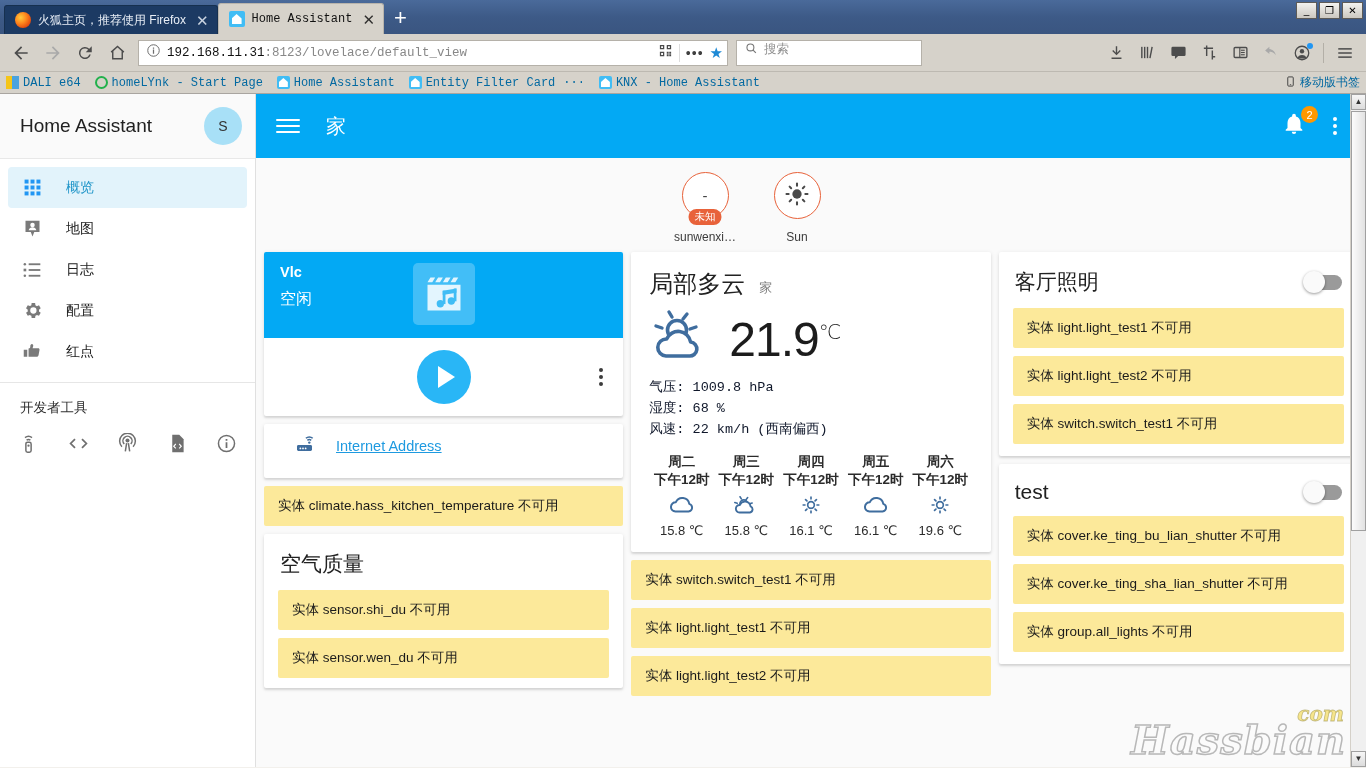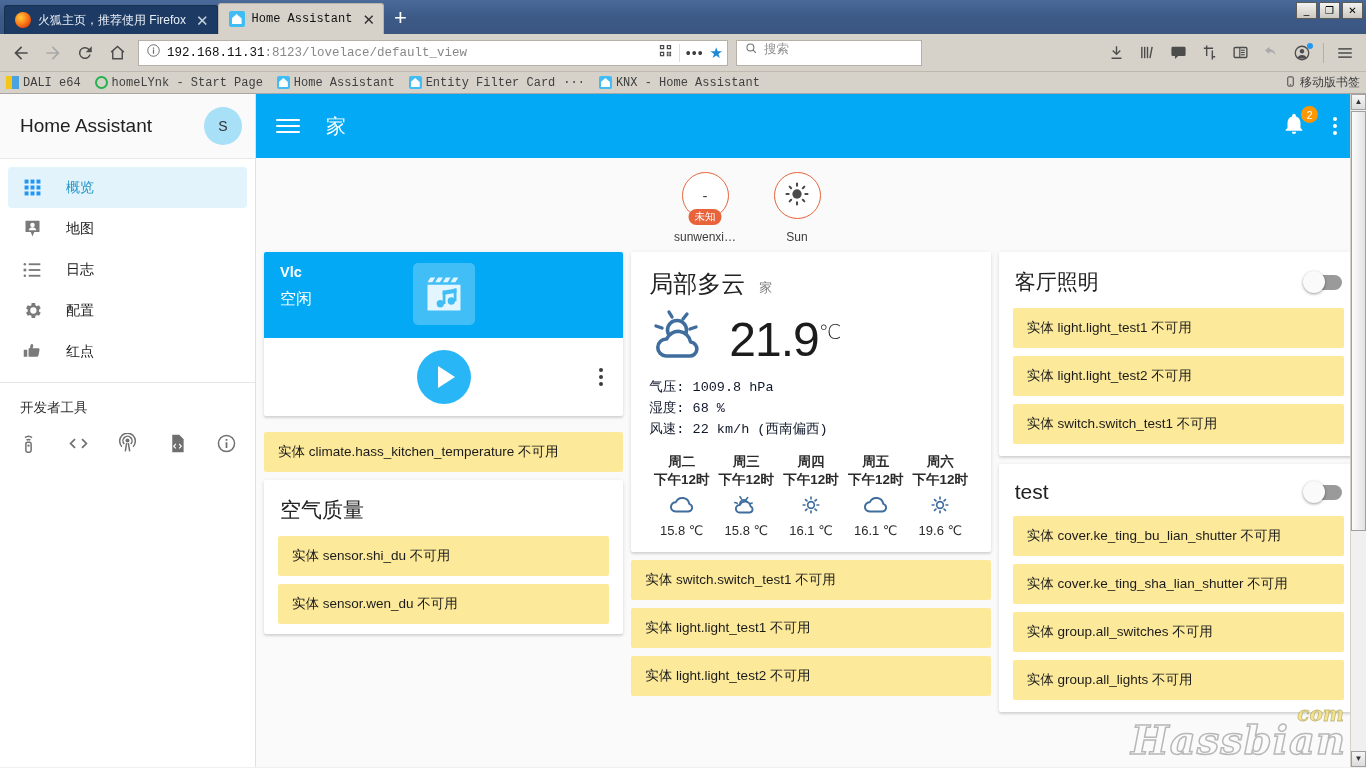--- a/index.html
+++ b/index.html
@@ -125,21 +125,21 @@
   }
   .search-ph { color: #8f8f8f; font-size: 12.5px; }
   .navright { margin-left: auto; display: flex; align-items: center; gap: 1px; }
   .vsep { width:1px; height:20px; background:#b3afa7; margin:0 5px; }
 
   
   .bookmarks {
     height: 22px; background: #d6d2ca;
     display: flex; align-items: center;
     padding: 0 6px; gap: 14px;
-    font-size: 12px; color: #404040;
+    font-size: 12px; color: #0369a1;
     border-bottom: 1px solid #a9a5a0;
     font-family: "Liberation Mono", monospace;
   }
   .bm { display: flex; align-items: center; gap: 4px; cursor: pointer; white-space: nowrap; }
   .bm .ic { width: 13px; height: 13px; flex: 0 0 13px; }
   .ic-dali { background: linear-gradient(90deg,#f5c518 0%,#f5c518 45%, #4aa3df 45%, #4aa3df 100%); }
   .ic-ha { background:#41bdf5; border-radius:2px; position:relative; }
   .ic-ha::after { content:""; position:absolute; left:2px; top:2px; width:9px;height:9px;background:#fff;
     clip-path: polygon(50% 0%, 100% 45%, 100% 100%, 0% 100%, 0% 45%); }
   .ic-hl { border:2px solid #22b14c; border-radius:50%; }
@@ -704,20 +704,35 @@
               <div class="play-btn"></div>
               <div class="media-kebab">
                   <i></i>
                   <i></i>
                   <i></i>
                 </div>
             </div>
           </div>
 
           <div class="card">
+            <div class="row-link">
+              <span style="color:#3f6d9e;">
+                <svg width="24" height="20" viewBox="0 0 24 20">
+                    <path fill="none" stroke="#3f6d9e" stroke-width="1.5" d="M13.4 6.4a2.7 2.7 0 0 1 3.8 0M11.9 4.3a4.8 4.8 0 0 1 6.8 0"></path>
+                    <rect x="3" y="11" width="15" height="6" rx="1.4" fill="#3f6d9e"></rect>
+                    <circle cx="15.3" cy="8.6" r="1.2" fill="#3f6d9e"></circle>
+                    <g fill="#fff">
+                      <circle cx="6.4" cy="14.4" r=".9"></circle>
+                      <circle cx="9" cy="14.4" r=".9"></circle>
+                      <circle cx="11.6" cy="14.4" r=".9"></circle>
+                    </g>
+                  </svg>
+              </span>
+              <a>Internet Address</a>
+            </div>
           </div>
 
           <div class="warn">实体 climate.hass_kitchen_temperature 不可用</div>
 
           <div class="card" style="padding-bottom:2px;">
             <div class="card-head" style="padding-bottom:12px;">
               <div class="ttl">空气质量</div>
             </div>
             <div class="warn">实体 sensor.shi_du 不可用</div>
             <div class="warn">实体 sensor.wen_du 不可用</div>
@@ -842,21 +857,20 @@
 
           <div class="card" style="padding-bottom:4px;">
             <div class="card-head" style="padding-bottom:12px;">
               <div class="ttl">test</div>
               <div class="toggle">
                   <span class="knob"></span>
                 </div>
             </div>
             <div class="warn">实体 cover.ke_ting_bu_lian_shutter 不可用</div>
             <div class="warn">实体 cover.ke_ting_sha_lian_shutter 不可用</div>
-            <div class="warn">实体 group.all_switches 不可用</div>
             <div class="warn">实体 group.all_lights 不可用</div>
           </div>
         </div>
 
       </div>
 
       <div class="watermark">
         <span class="wm-main">Hassbian</span>
         <span class="wm-sub">com</span>
       </div>

